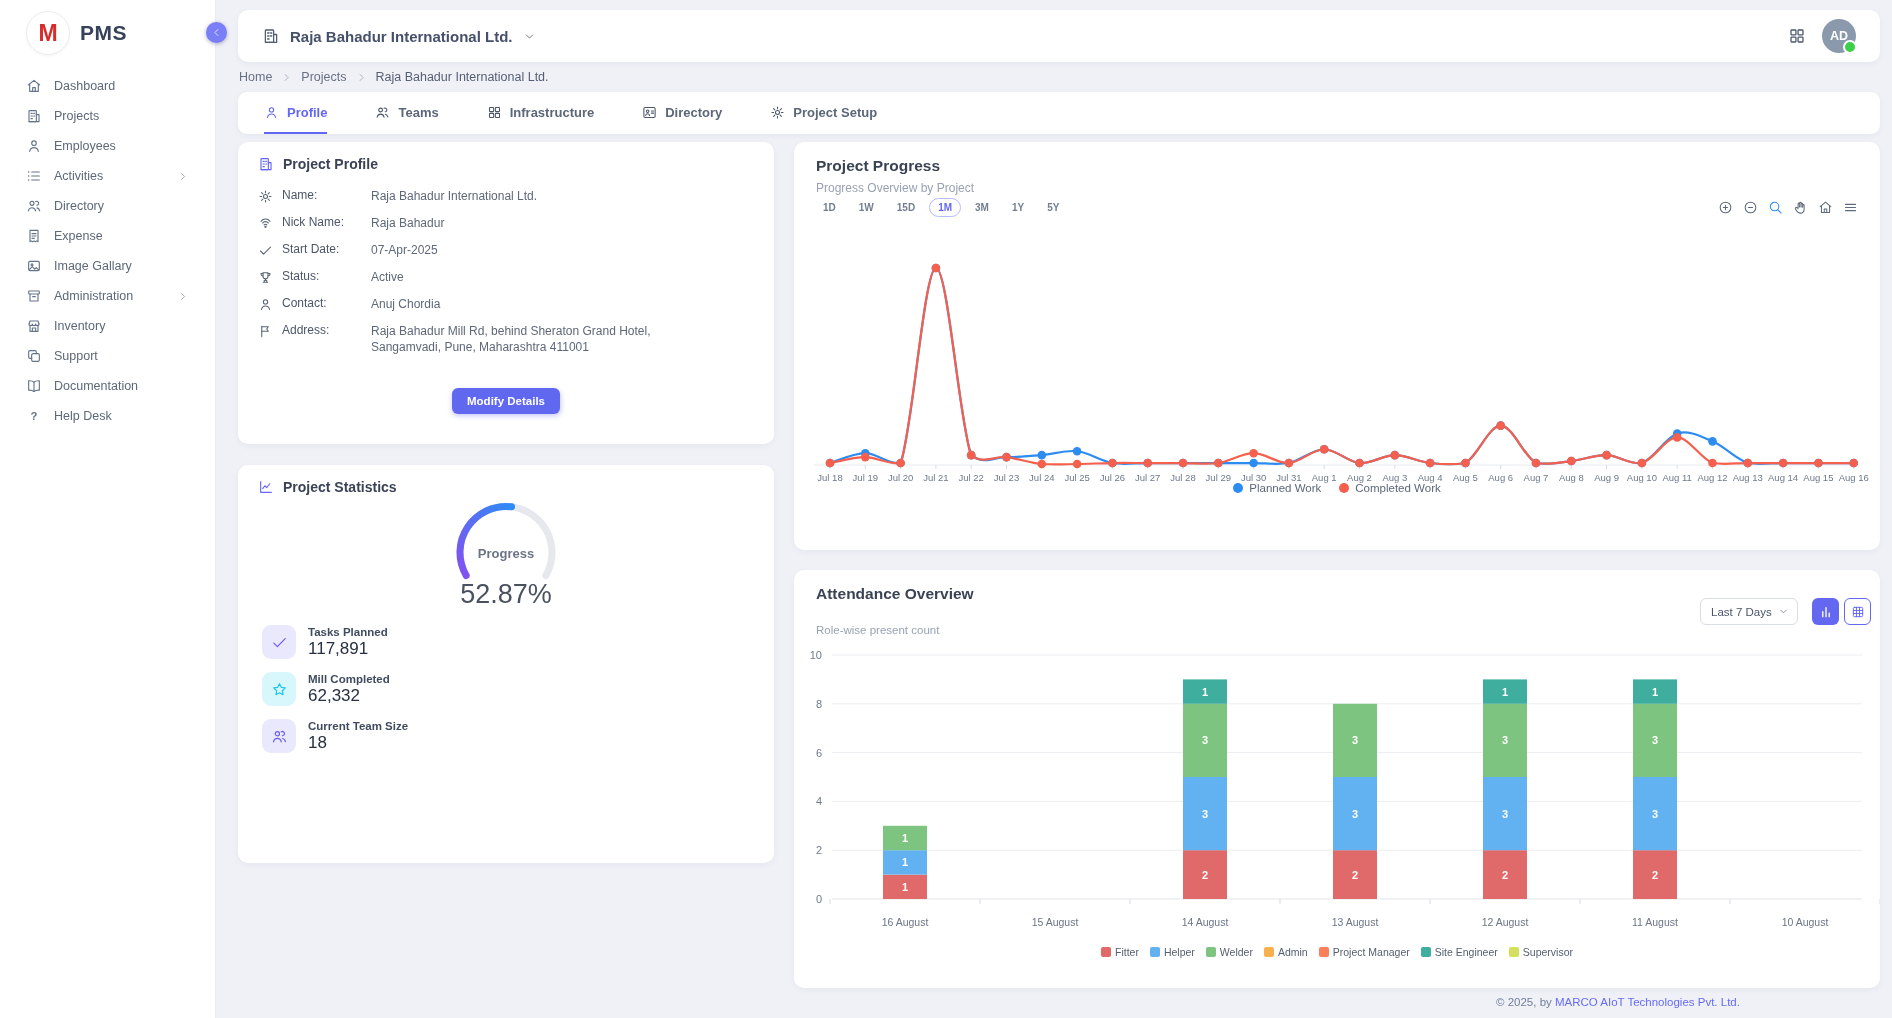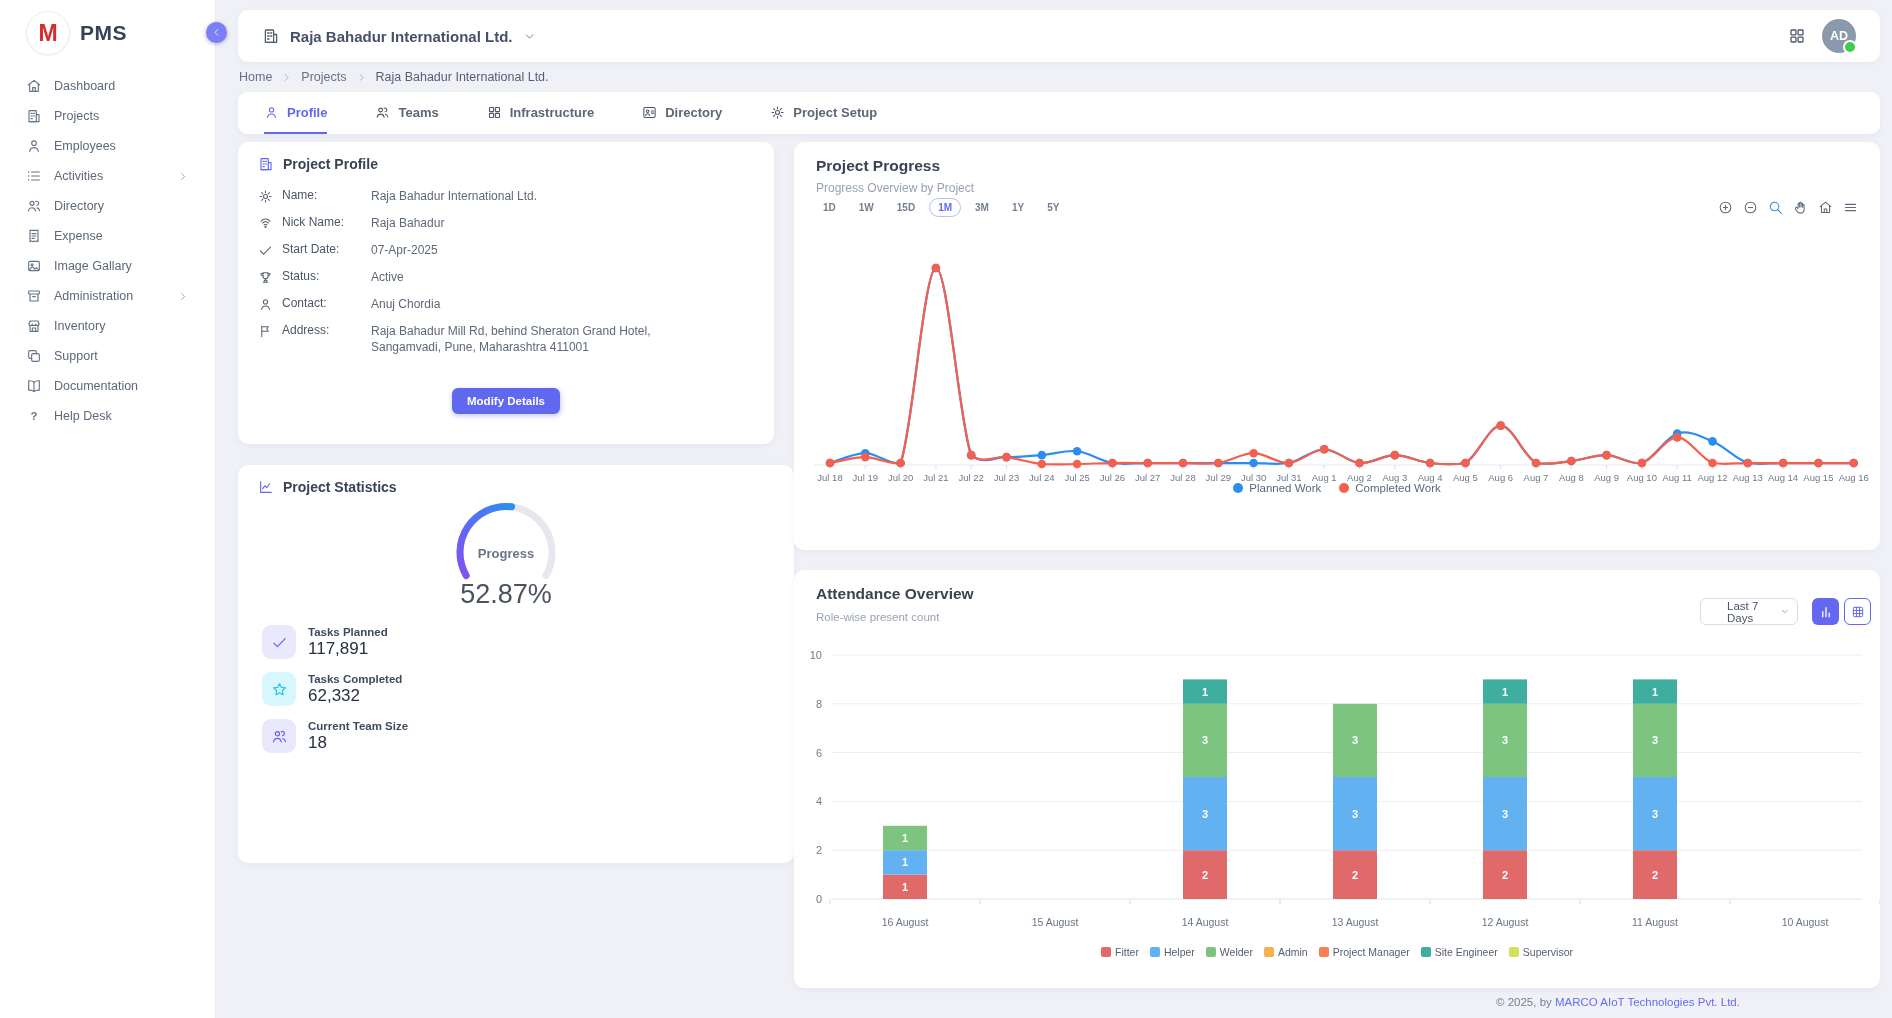--- a/index.html
+++ b/index.html
@@ -38,21 +38,21 @@
   .breadcrumb .bc-item:last-child{color:#555f73;cursor:default;}
   .tabs-bar{position:absolute;left:23px;top:92px;width:1642px;height:42px;background:#fff;border-radius:9px;
     box-shadow:0 2px 6px rgba(40,50,90,.05);display:flex;align-items:stretch;padding-left:26px;box-sizing:border-box;}
   .tab{display:flex;align-items:center;gap:8px;margin-right:48px;font-size:13px;font-weight:600;color:#5c6779;
     border-bottom:2.5px solid transparent;cursor:pointer;}
   .tab .ic{width:15px;height:15px;color:#4c5668;}
   .tab.active{color:#6366f1;border-bottom-color:#6366f1;}
   .tab.active .ic{color:#6366f1;}
   
   .profile-card{left:23px;top:142px;width:536px;height:302px;}
-  .stats-card{left:23px;top:465px;width:536px;height:398px;padding-left:20px;}
+  .stats-card{left:23px;top:465px;width:536px;height:398px;}
   .progress-card{left:579px;top:142px;width:1086px;height:408px;}
   .attendance-card{left:579px;top:570px;width:1086px;height:418px;}
   .card-title{position:absolute;left:20px;top:14px;display:flex;align-items:center;gap:9px;font-size:14px;font-weight:700;color:#3a4355;}
   .card-title .ic{width:16px;height:16px;color:#6366f1;}
   .big-title{position:absolute;left:22px;top:15px;font-size:15.5px;font-weight:600;color:#3a4354;}
   .sub-title{position:absolute;left:22px;top:39px;font-size:12px;color:#99a2b3;}
   
   .fields{position:absolute;left:20px;top:46px;}
   .f-row{display:flex;margin-bottom:8px;min-height:19px;}
   .f-row .ic{width:15px;height:15px;color:#5b6575;flex:0 0 15px;margin-top:1px;}
@@ -78,21 +78,21 @@
   .chart-toolbar .ic.sel{color:#2d8cf0;}
   .legend{position:absolute;left:0;width:100%;display:flex;justify-content:center;align-items:center;gap:18px;}
   .legend-item{display:flex;align-items:center;gap:6px;font-size:11.5px;color:#5c6779;cursor:pointer;}
   .legend-dot{width:10px;height:10px;border-radius:50%;}
   .legend-sq{width:10px;height:10px;border-radius:2px;}
   #line-legend{top:340px;}
   #bar-legend{top:376px;gap:11px;}
   #bar-legend .legend-item{font-size:10.5px;color:#555f6e;gap:4px;}
   
   .range-select{position:absolute;right:82px;top:28px;width:98px;height:27px;border:1px solid #d9dde6;border-radius:6px;background:#fff;
-    display:flex;align-items:center;justify-content:space-between;padding:0 8px 0 26px;box-sizing:border-box;font-size:11.5px;color:#4a5568;cursor:pointer;}
+    display:flex;align-items:center;justify-content:space-between;padding:0 8px 0 10px;box-sizing:border-box;font-size:11.5px;color:#4a5568;cursor:pointer;}
   .range-select .chev{width:11px;height:11px;color:#6b7687;}
   .icon-btn{position:absolute;top:28px;width:27px;height:27px;border-radius:6px;display:flex;align-items:center;justify-content:center;cursor:pointer;box-sizing:border-box;}
   .icon-btn .ic{width:14px;height:14px;}
   .icon-btn.filled{right:41px;background:#6468f1;color:#fff;}
   .icon-btn.outlined{right:9px;background:#fff;border:1.5px solid #6468f1;color:#6468f1;}
   .footer{position:absolute;left:1281px;top:996px;font-size:11.5px;color:#72809a;}
   .footer a{color:#666cf0;text-decoration:none;font-weight:500;cursor:pointer;}
   
   .ic{display:inline-flex;}
   .ic svg{width:100%;height:100%;fill:none;stroke:currentColor;stroke-width:1.7;stroke-linecap:round;stroke-linejoin:round;}
@@ -464,21 +464,21 @@
           </div>
           <div class="stat-row">
             <div class="stat-ic" style="background: rgb(216, 247, 253); color: rgb(30, 198, 232);">
               <span class="ic" style="width: 17px; height: 17px;">
                 <svg viewBox="0 0 24 24">
                   <path d="M12 3.8l2.5 5.1 5.7.9-4.1 4 .9 5.6-5-2.7-5 2.7.9-5.6-4.1-4 5.7-.9z"></path>
                 </svg>
               </span>
             </div>
             <div class="stat-txt">
-              <div class="stat-label">Tasks Completed</div>
+              <div class="stat-label">Mill Completed</div>
               <div class="stat-value">62,332</div>
             </div>
           </div>
           <div class="stat-row">
             <div class="stat-ic" style="background: rgb(233, 232, 253); color: rgb(106, 92, 245);">
               <span class="ic" style="width: 17px; height: 17px;">
                 <svg viewBox="0 0 24 24">
                   <circle cx="9" cy="8" r="3"></circle>
                   <path d="M3.5 19.5c.7-3.1 2.8-4.9 5.5-4.9s4.8 1.8 5.5 4.9"></path>
                   <path d="M14.5 5.3a3 3 0 1 1 1.8 5.6M16.5 14.8c2.2.5 3.5 2.1 4 4.4"></path>
@@ -674,21 +674,21 @@
           </span>
           <span class="legend-item">
             <span class="legend-dot" style="background: rgb(244, 96, 77);"></span>
             <span>Completed Work</span>
           </span>
         </div>
     </section>
 
     <section class="card attendance-card">
       <div class="big-title">Attendance Overview</div>
-      <div class="sub-title" style="top:41px;font-size:11.5px;">Role-wise present count</div>
+      <div class="sub-title" style="top:54px;font-size:11.5px;">Role-wise present count</div>
       <div class="range-select" id="range-select">
         <span>Last 7 Days</span>
       <span class="ic chev" style="width: 11px; height: 11px;">
             <svg viewBox="0 0 24 24">
               <path d="M6 9l6 6 6-6"></path>
             </svg>
           </span>
         </div>
       <div class="icon-btn filled" id="bar-view-btn">
           <span class="ic" style="width: 14px; height: 14px;">

